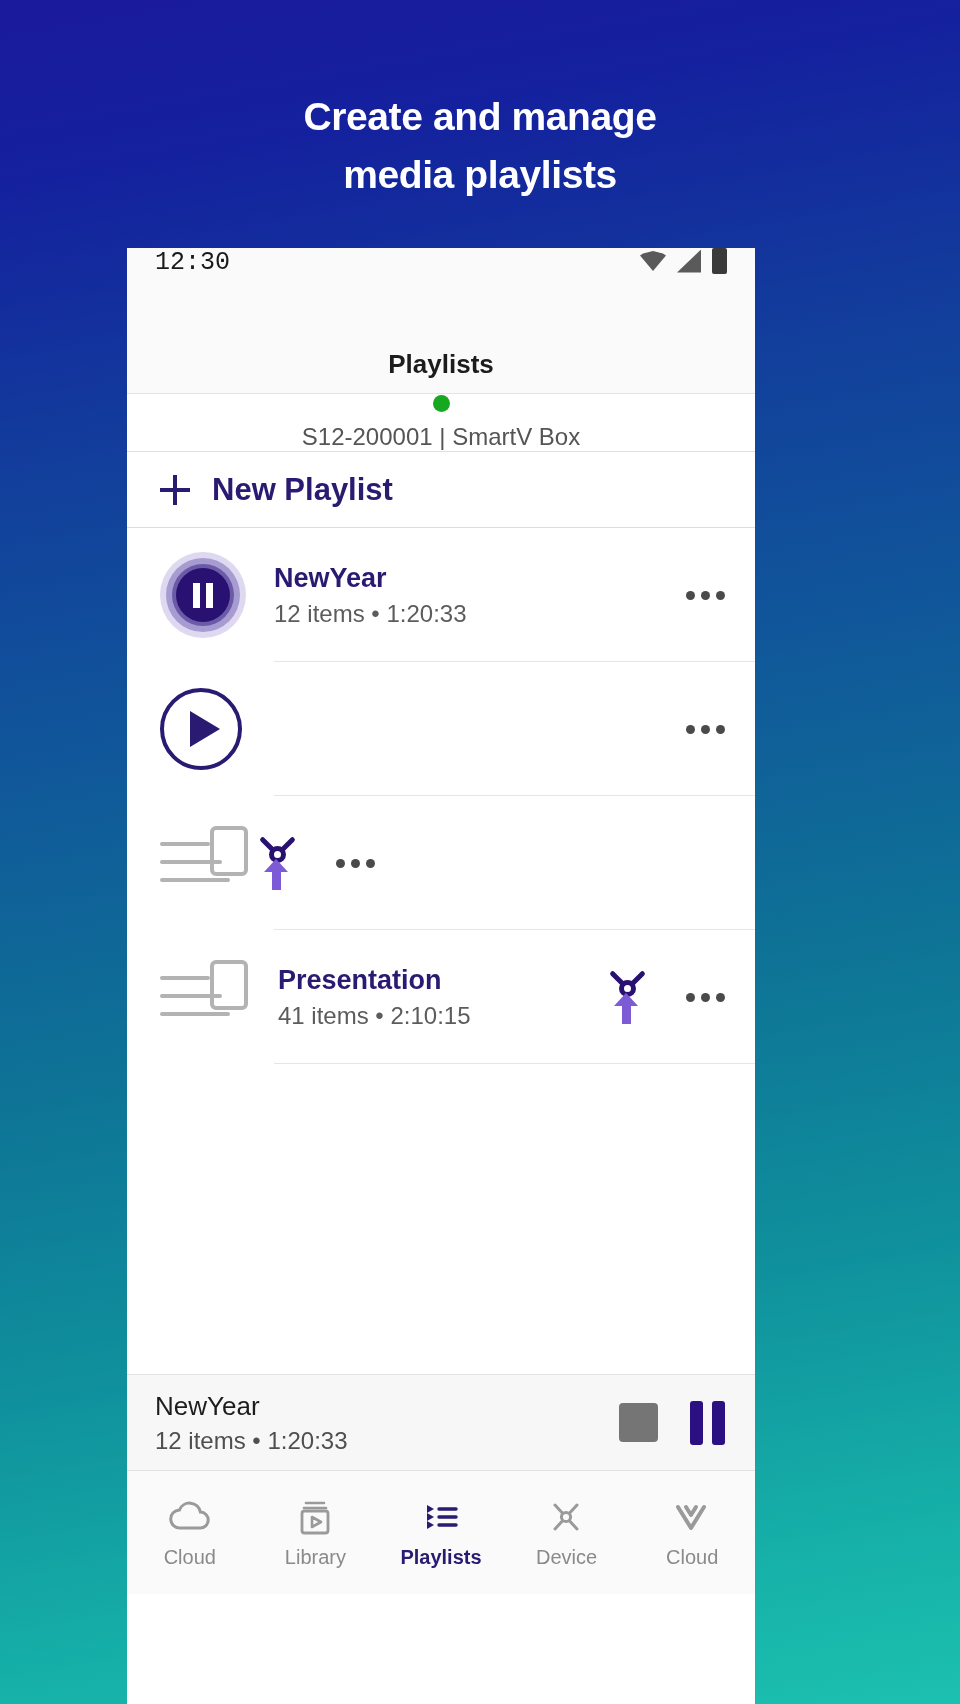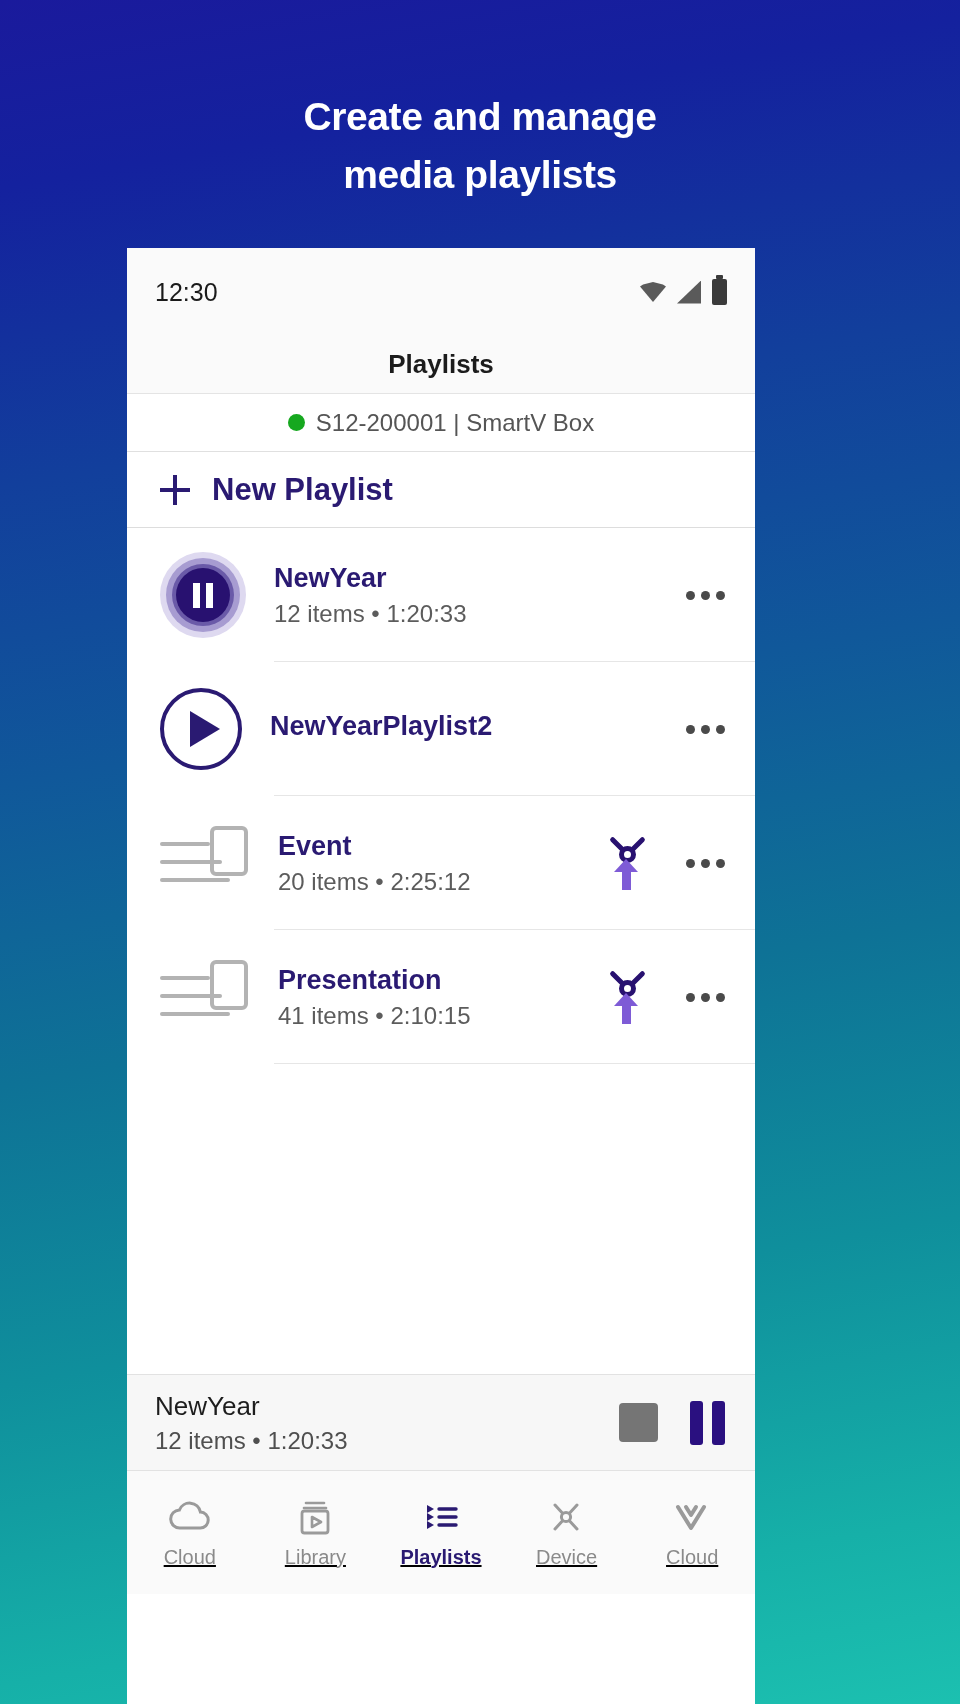--- a/index.html
+++ b/index.html
@@ -33,23 +33,24 @@
     width: 628px; height: 1456px;
     background: #ffffff;
     overflow: hidden;
   }
 
   
   .statusbar {
     height: 88px;
     background: #fafafa;
     display: flex;
-    align-items: center;
+    align-items: flex-start;
     justify-content: space-between;
     padding: 0 28px 0 28px;
+    font-family: Liberation Mono, monospace;
   }
   .status-time {
     font-size: 25px;
     color: #1a1a1a;
   }
   .status-icons {
     display: flex;
     align-items: center;
     gap: 11px;
   }
@@ -95,20 +96,21 @@
 
   
   .devicebar {
     height: 58px;
     background: #ffffff;
     display: flex;
     align-items: center;
     justify-content: center;
     gap: 11px;
     border-bottom: 1px solid #e0e0e0;
+    flex-direction: column;
   }
   .device-dot {
     width: 17px; height: 17px;
     border-radius: 50%;
     background: #16a81f;
     flex: none;
   }
   .device-name {
     font-size: 24px;
     color: #555555;
@@ -318,21 +320,20 @@
     display: flex;
     align-items: center;
   }
   .tab {
     flex: 1 1 0;
     display: flex;
     flex-direction: column;
     align-items: center;
     justify-content: center;
     gap: 9px;
-    text-decoration: underline;
   }
   .tab-label { font-size: 20px; color: #8a8a8a; }
   .tab.active .tab-label { color: #2a1a72; font-weight: bold; }
   .tab-ic { width: 46px; height: 40px; position: relative; }
 
   
   .ic-cloud svg, .ic-lib svg, .ic-pl svg, .ic-dev svg, .ic-more svg {
     width: 46px; height: 40px; display: block;
   }
 
@@ -393,40 +394,35 @@
           <i></i>
         </div>
       <div class="sep"></div>
     </div>
 
     <div class="plrow">
       <div class="pl-art art-play">
         <span class="tri"></span>
       </div>
       <div class="pl-text">
-        <div class="pl-title">NewYearPlaylist2</div>
       </div>
       <div class="dots-icon">
           <i></i>
           <i></i>
           <i></i>
         </div>
       <div class="sep"></div>
     </div>
 
     <div class="plrow">
       <div class="pl-art art-dev">
         <span class="scr"></span>
           <span class="ln ln1"></span>
           <span class="ln ln2"></span>
           <span class="ln ln3"></span>
-      </div>
-      <div class="pl-text">
-        <div class="pl-title">Event</div>
-        <div class="pl-meta">20 items • 2:25:12</div>
       </div>
       <div class="push-icon">
         <span class="bar b1"></span>
           <span class="bar b2"></span>
         <span class="ring"></span>
           <span class="arrow"></span>
       </div>
       <div class="dots-icon">
           <i></i>
           <i></i>

